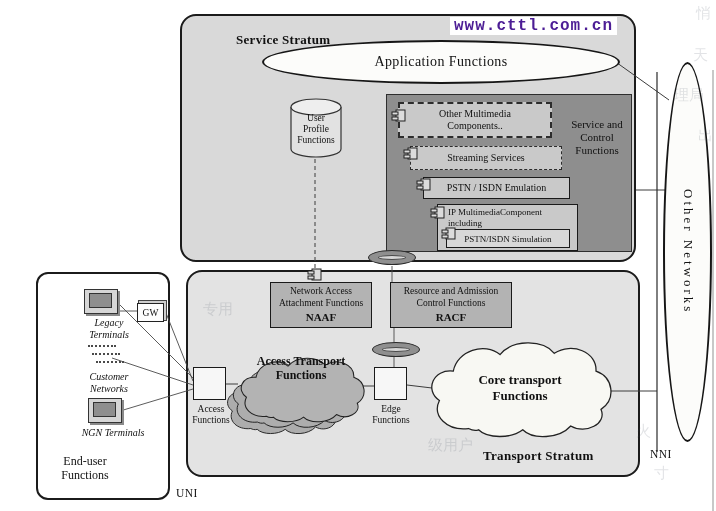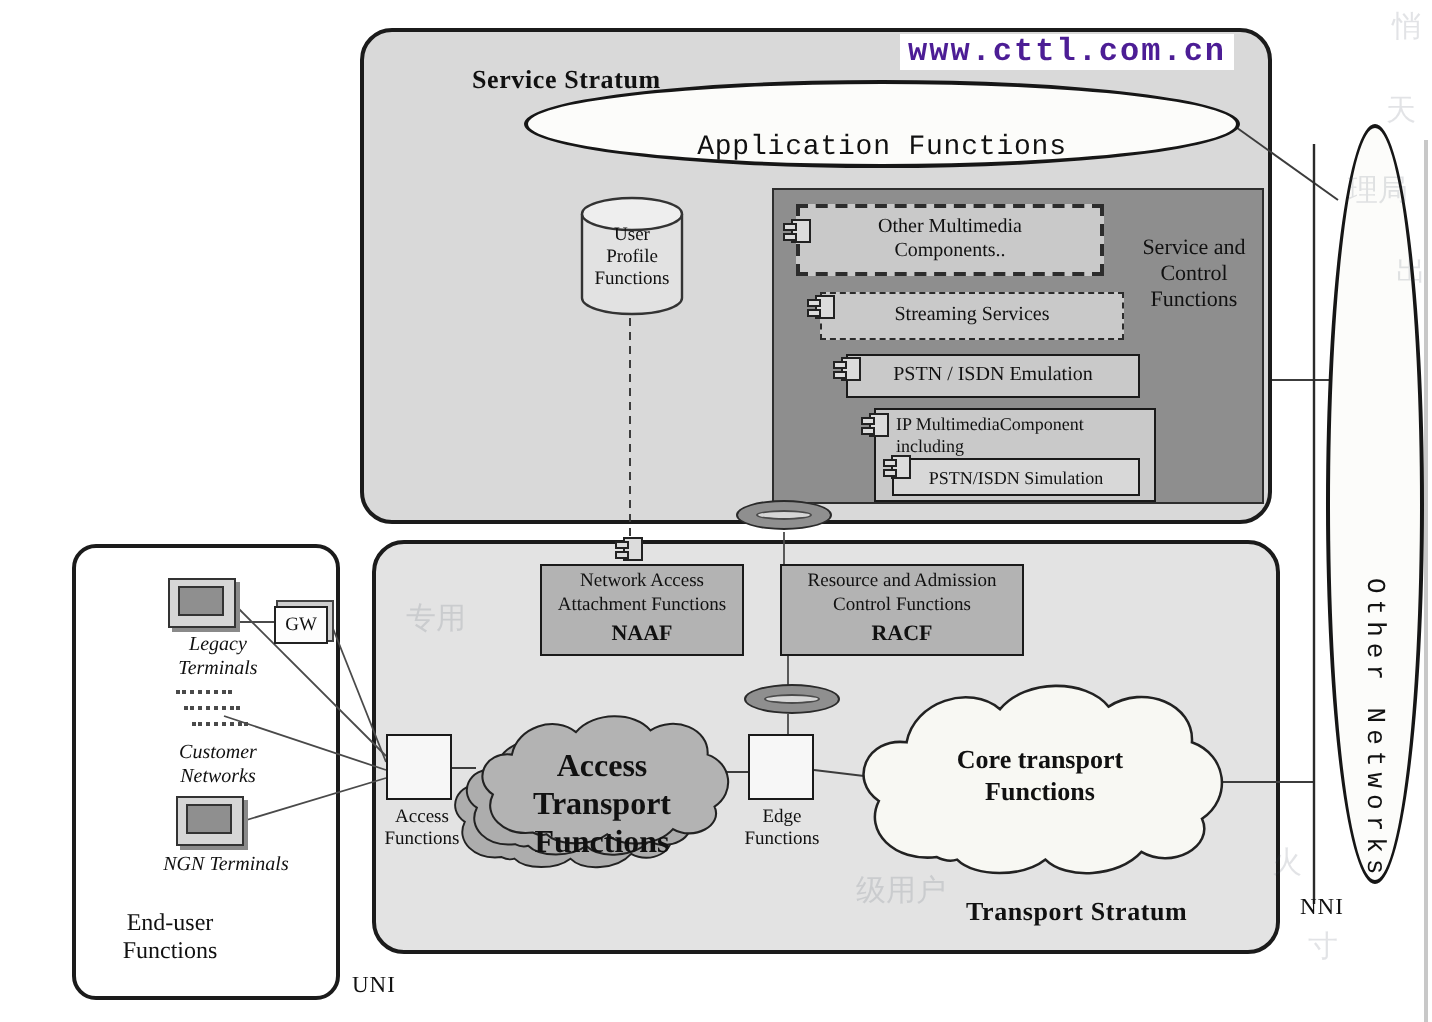--- a/index.html
+++ b/index.html
@@ -6,21 +6,21 @@
   body { background:#fff; }
   .canvas {
     position:relative; width:716px; height:511px; background:#ffffff;
     font-family:"Liberation Serif", serif; color:#111; overflow:hidden;
   }
   .stratum { position:absolute; border:2px solid #1b1b1b; border-radius:16px; }
   .svc { background:#d9d9d9; }
   .trn { background:#e3e3e3; }
   .stratum-title { position:absolute; font-weight:bold; font-size:13px; letter-spacing:.3px; }
   .ellipse { position:absolute; border:2px solid #161616; border-radius:50%;
-             background:#fcfcfa; display:flex; align-items:flex-end; justify-content:center;font-family:Liberation Mono, monospace; }
+             background:#fcfcfa; display:flex; align-items:center; justify-content:center; }
   .app-text { font-size:14px; letter-spacing:.4px; }
   .scfbox { position:absolute; background:#8e8e8e; border:1px solid #2e2e2e; }
   .scf-title { position:absolute; font-size:11px; text-align:center; line-height:1.2; }
   .module { position:absolute; background:#c9c9c9; display:flex; align-items:center;
             justify-content:center; text-align:center; font-size:10px; line-height:1.2; }
   .dashed2 { border:2px dashed #2c2c2c; }
   .dashed1 { border:1.5px dashed #2c2c2c; }
   .solid1 { border:1px solid #1a1a1a; }
   .ipbox { position:absolute; background:#c9c9c9; border:1px solid #1a1a1a; font-size:9px; }
   .ipbox .iptext { position:absolute; left:10px; top:2px; line-height:1.2; text-align:left; }
@@ -173,21 +173,21 @@
     <div>Resource and Admission</div>
     <div>Control Functions</div>
     <div class="abbr">RACF</div>
   </div>
 
   <svg class="cicon" style="left:222px; top:352px;" width="160" height="95" viewBox="0 0 170 95">
     <use href="#cloudPath" transform="translate(0,18) scale(0.85)" fill="#adadad" stroke="#222" stroke-width="1.2"></use>
     <use href="#cloudPath" transform="translate(6,9) scale(0.88)" fill="#adadad" stroke="#222" stroke-width="1.2"></use>
     <use href="#cloudPath" transform="translate(14,0) scale(0.92)" fill="#b3b3b3" stroke="#222" stroke-width="1.2"></use>
   </svg>
-  <div class="cloudtext" style="left:247px; top:374px; width:108px; font-size:16px;">Access Transport Functions</div>
+  <div class="cloudtext" style="left:247px; top:354px; width:108px; font-size:12px;">Access Transport Functions</div>
 
   <svg class="cicon" style="left:423px; top:338px;" width="202" height="102" viewBox="0 0 160 80" preserveAspectRatio="none">
     <use href="#cloudPath" fill="#f8f8f3" stroke="#222" stroke-width="1"></use>
   </svg>
   <div class="cloudtext" style="left:455px; top:372px; width:130px; font-size:13px;">
     <div>Core transport</div>
     <div>Functions</div>
   </div>
 
   <div class="node" style="left:193px; top:367px;"></div>

